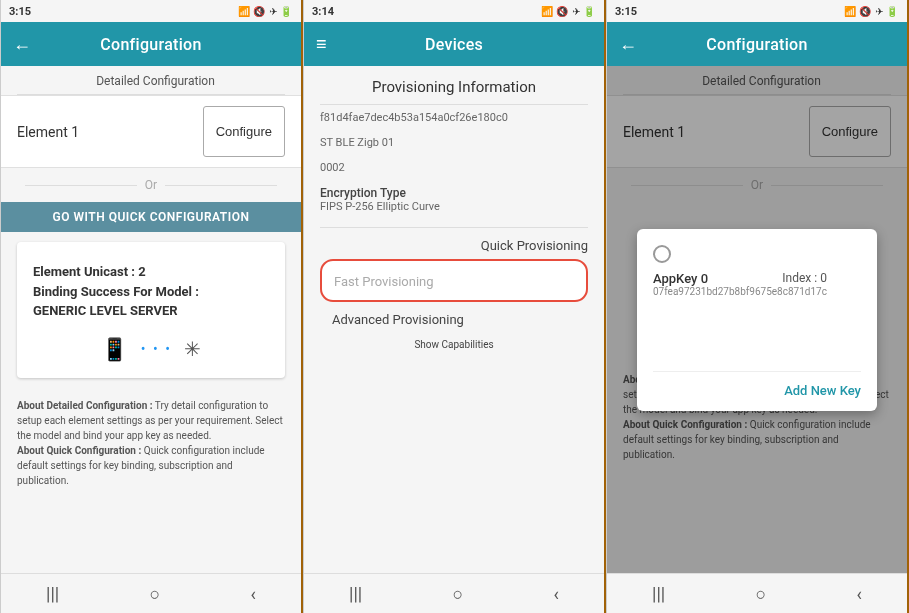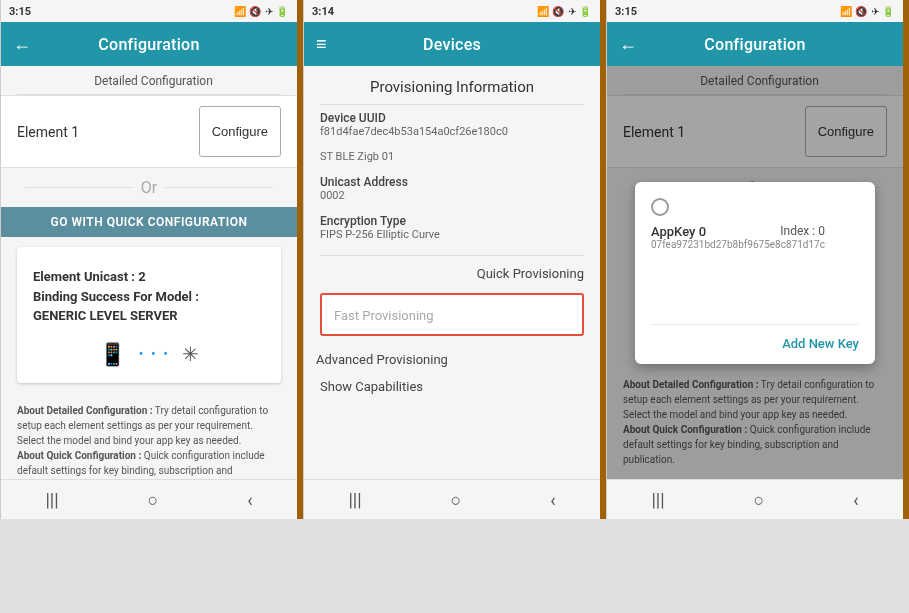--- a/index.html
+++ b/index.html
@@ -9,27 +9,27 @@
       width: 909px;
       height: 613px;
       background: #e0e0e0;
       font-family: 'Roboto', Arial, sans-serif;
       overflow: hidden;
     }
 
     
     .phone {
       width: 303px;
-      height: 519px;
+      height: 613px;
       background: #a16207;
       display: flex;
       flex-direction: column;
       position: relative;
       border-left: 1px solid #ccc;
-      border-right: 6px solid #a16207;
+      border-right: 2px solid #a16207;
       overflow: hidden;
     }
 
     
     .status-bar {
       height: 22px;
       background: #f5f5f5;
       display: flex;
       align-items: center;
       justify-content: space-between;
@@ -110,21 +110,21 @@
       font-size: 13px;
       color: #333;
       cursor: pointer;
     }
 
     .or-divider {
       display: flex;
       align-items: center;
       padding: 10px 16px;
       color: #aaa;
-      font-size: 16px;
+      font-size: 12px;
     }
     .or-divider::before, .or-divider::after {
       content: '';
       flex: 1;
       border-top: 1px solid #ddd;
       margin: 0 8px;
     }
 
     .quick-config-header {
       background: #5b8fa0;
@@ -221,42 +221,43 @@
 
     .section-label {
       font-size: 13px;
       color: #444;
       padding: 10px 16px 4px;
       font-weight: 400;
       text-align: right;
     }
 
     .fast-prov-box {
-      margin: 8px 16px;
+      margin: 2px 16px;
       border: 2px solid #e74c3c;
-      border-radius: 3px;
+      border-radius: 13px;
       padding: 10px 12px;
       background: white;
     }
     .fast-prov-box span {
       font-size: 13px;
       color: #aaa;
     }
 
     .adv-prov-link {
       font-size: 13px;
       color: #444;
-      padding: 8px 12px;
+      padding: 8px 28px;
       display: block;
     }
     .show-cap-link {
-      font-size: 13px;
+      font-size: 10px;
       color: #444;
       padding: 4px 16px 8px;
       display: block;
+      text-align: center;
     }
 
     .cap-input {
       margin: 6px 16px 12px;
       border: 1px solid #ddd;
       border-radius: 4px;
       padding: 8px 12px;
       background: white;
       font-size: 13px;
       color: #aaa;
@@ -400,28 +401,26 @@
   <div class="app-bar">
     <span class="hamburger">≡</span>
     <span class="title">Devices</span>
   </div>
 
   <div class="content">
     <div class="provisioning-info-title">Provisioning Information</div>
     <hr class="divider">
 
     <div class="info-item">
-      <div class="info-key">Device UUID</div>
       <div class="info-val">f81d4fae7dec4b53a154a0cf26e180c0</div>
     </div>
     <div class="info-item">
       <div class="info-val">ST BLE Zigb 01</div>
     </div>
     <div class="info-item">
-      <div class="info-key">Unicast Address</div>
       <div class="info-val">0002</div>
     </div>
     <div class="info-item">
       <div class="info-key">Encryption Type</div>
       <div class="info-val">FIPS P-256 Elliptic Curve</div>
     </div>
 
     <hr class="divider" style="margin-top:8px;">
     <div class="section-label">Quick Provisioning</div>
 

